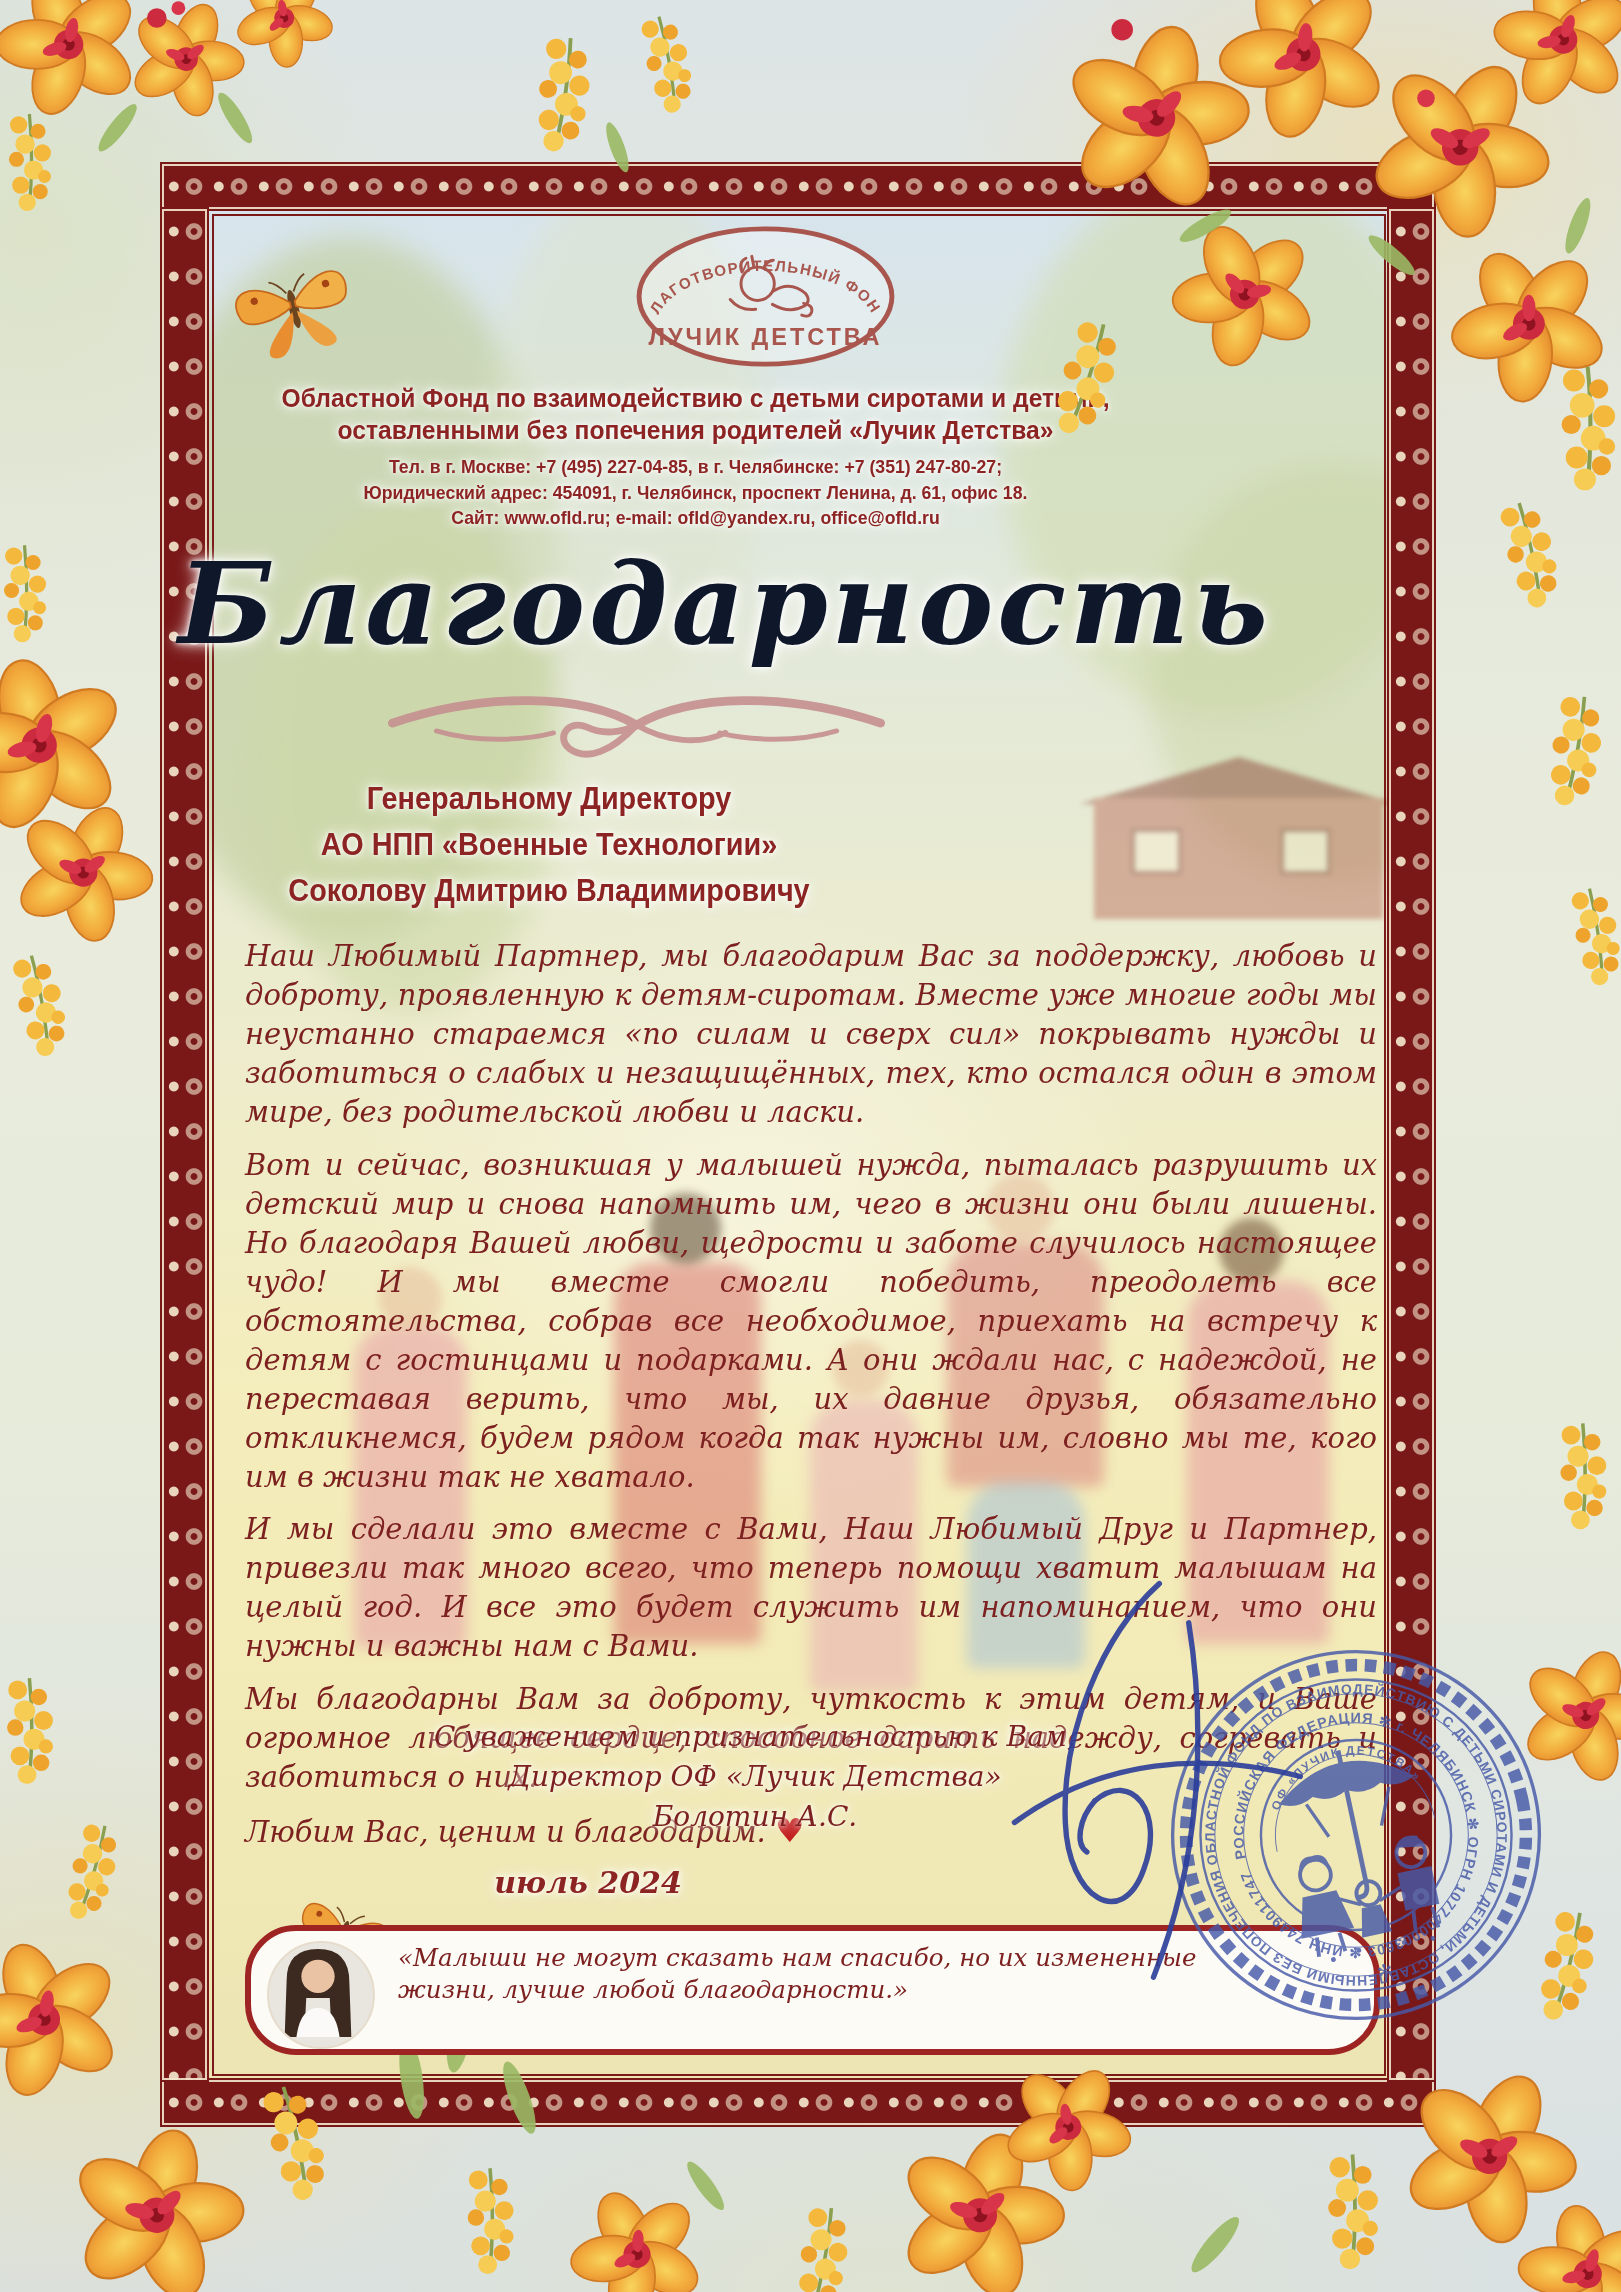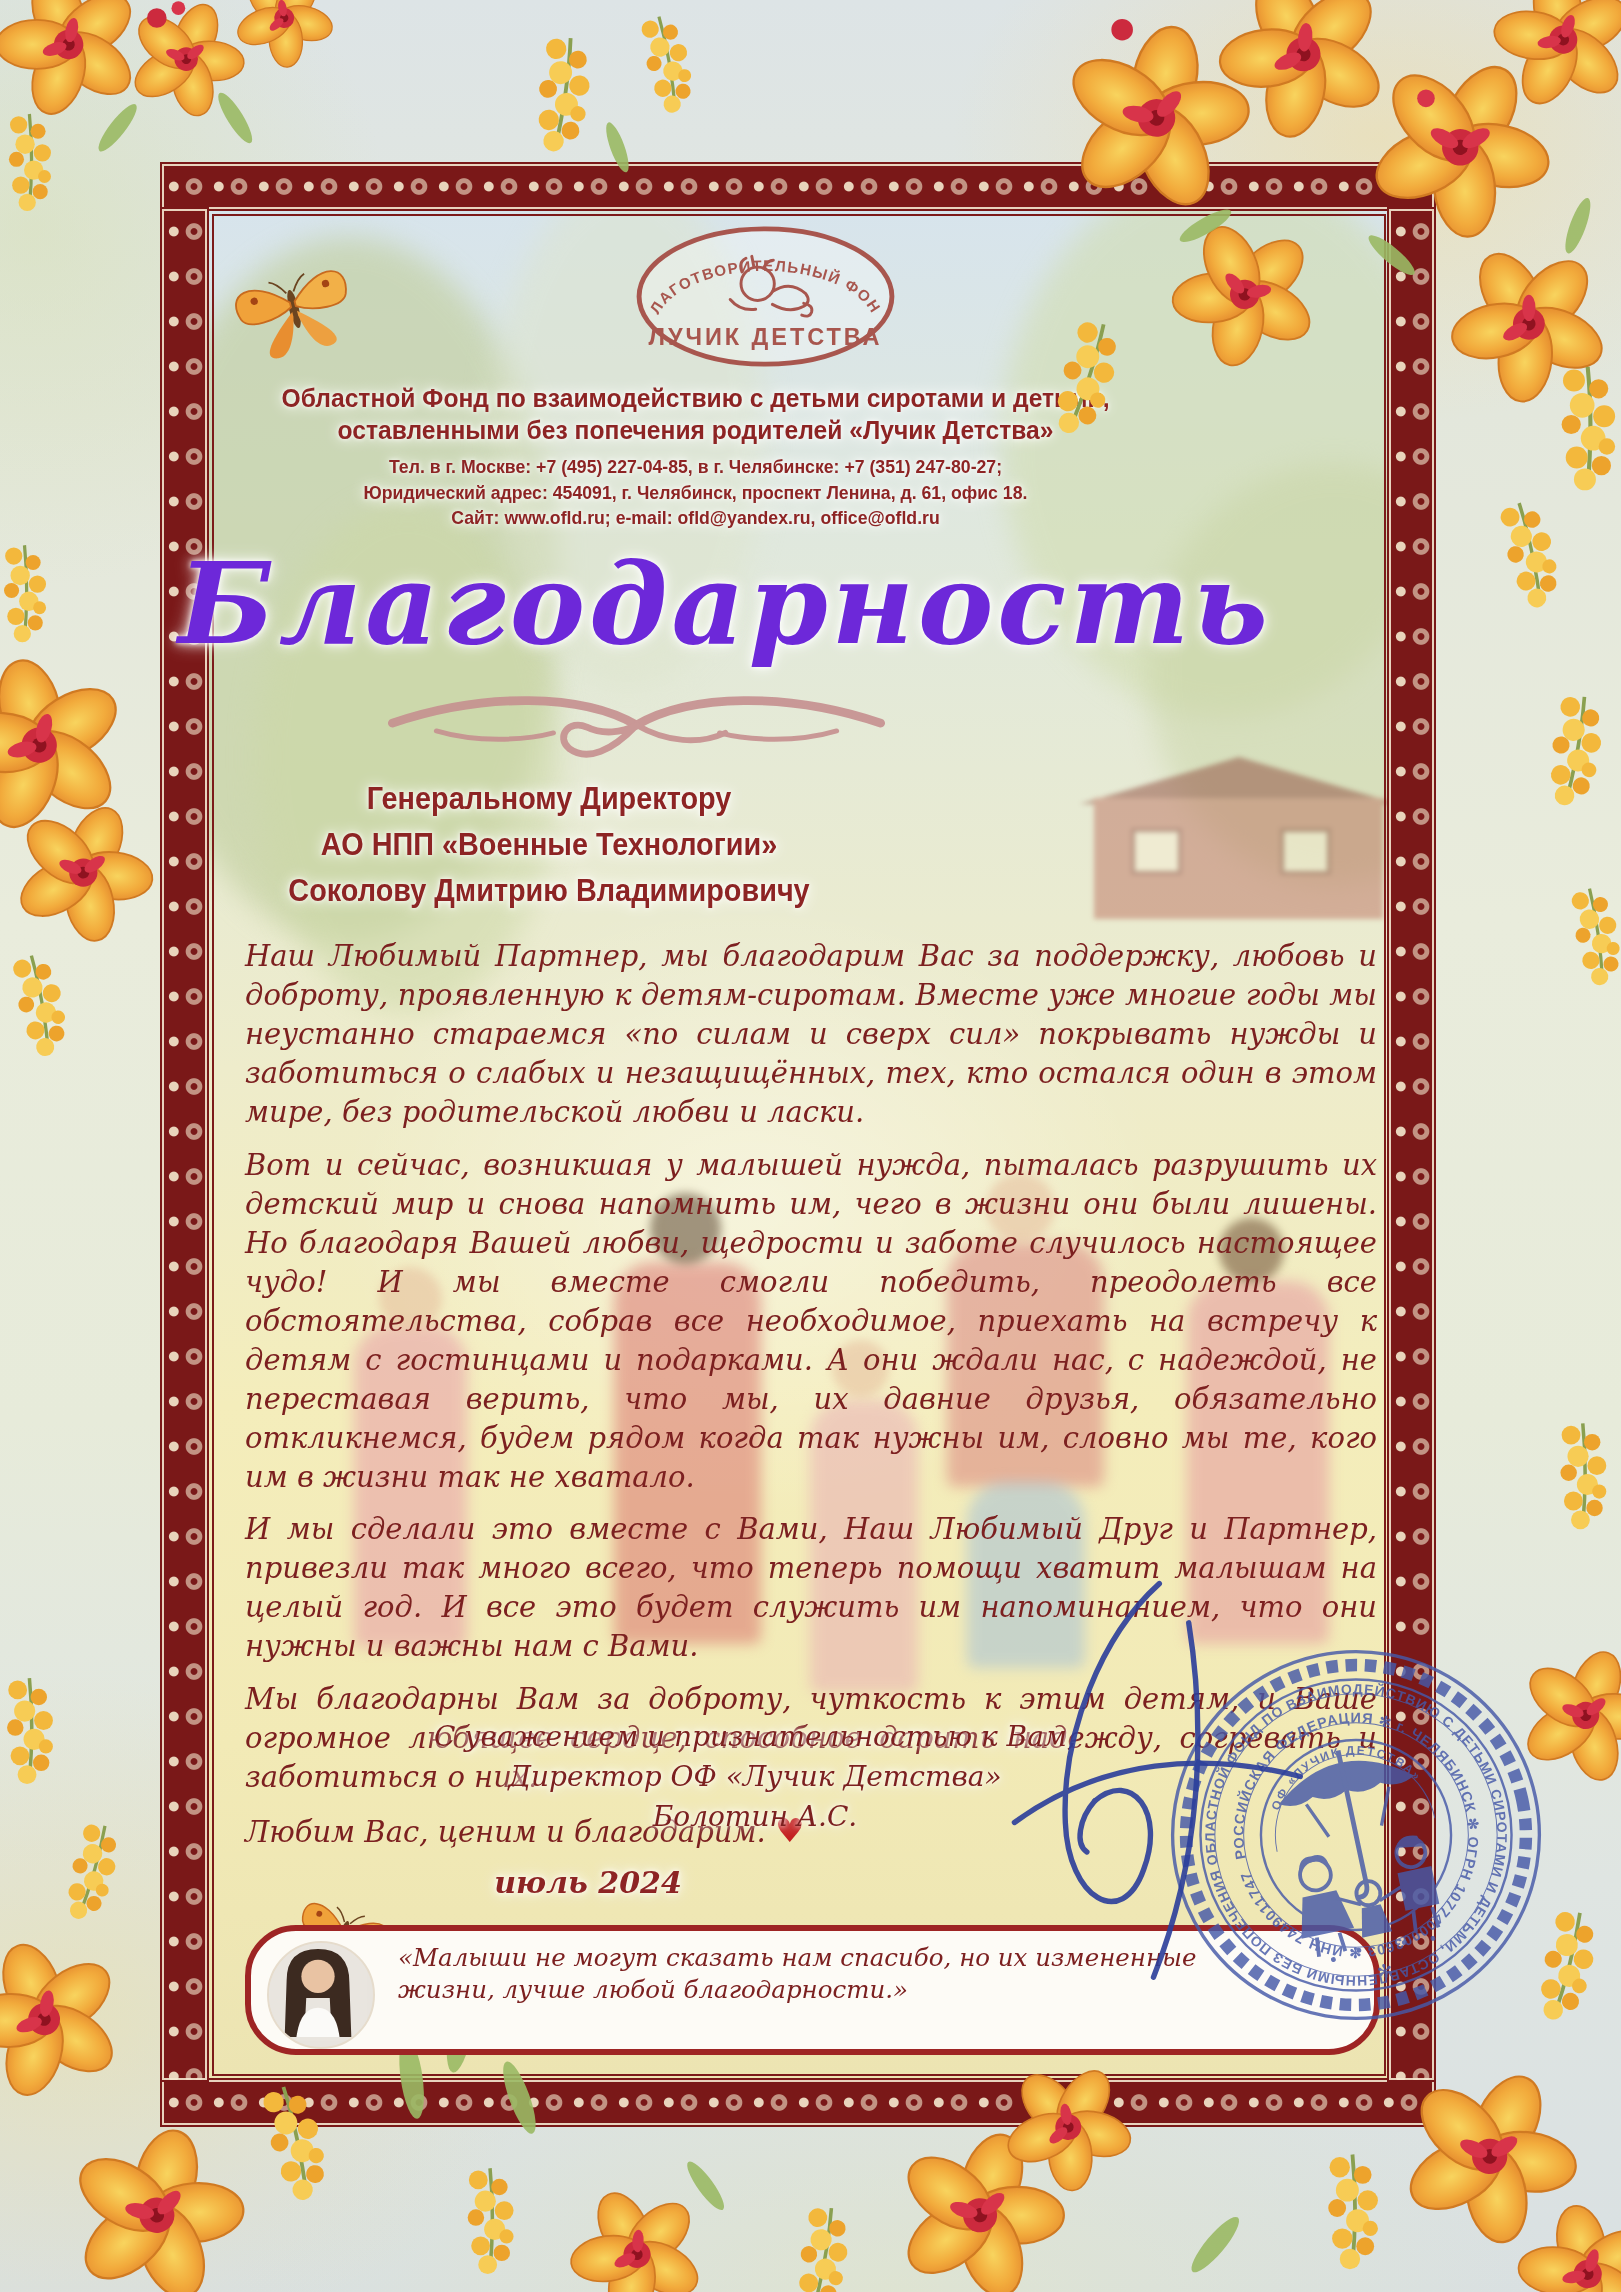--- a/index.html
+++ b/index.html
@@ -35,21 +35,21 @@
       radial-gradient(circle at 32px 22.5px, rgba(242,228,202,.6) 0 7.8px, rgba(242,228,202,0) 8.8px);
     background-size:45px 45px;
     box-shadow:inset 0 0 0 2px rgba(244,232,208,.9), 0 0 0 2px #7a1818;}
   .frame-line{left:212px;top:214px;width:1170px;height:1858px;border:2.9px solid #7c1a1a;}
   
   .glow{text-shadow:0 0 4.9px rgba(255,255,255,.95),0 0 11.8px rgba(255,255,255,.85),0 0 19.6px rgba(255,255,255,.6);}
   .hdr{color:#8d2424;font-family:"Liberation Sans",sans-serif;font-weight:700;text-align:center;transform:scaleX(.93);}
   .org{left:225px;top:382px;width:941px;font-size:26.5px;line-height:32px;}
   .contacts{left:225px;top:454px;width:941px;font-size:19px;line-height:25.5px;font-weight:700;}
   .title{left:176px;top:537px;width:1098px;text-align:center;font-family:"DejaVu Serif",serif;
-     font-style:italic;font-weight:bold;font-size:113px;color:#6d28d9;letter-spacing:3.9px;}
+     font-style:italic;font-weight:bold;font-size:113px;color:#0f172a;letter-spacing:3.9px;}
   .recipient{left:59px;top:776px;width:980px;font-size:31px;line-height:46px;}
   .bodytext{left:245px;top:937px;width:1132px;color:#7c2020;font-style:italic;
      font-size:29px;line-height:39px;text-align:justify;}
   .bodytext p{margin:0 0 13.7px 0;}
   .closing{margin-top:25.5px;text-align:left;}
   .heart{color:#c41f1f;font-style:normal;font-size:33px;}
   .signoff{left:265px;top:1717px;width:980px;text-align:center;color:#7c2020;
      font-style:italic;font-size:28px;line-height:40px;}
   .date{left:245px;top:1865px;width:686px;text-align:center;color:#8d2424;
      font-style:italic;font-weight:bold;font-size:30px;}

